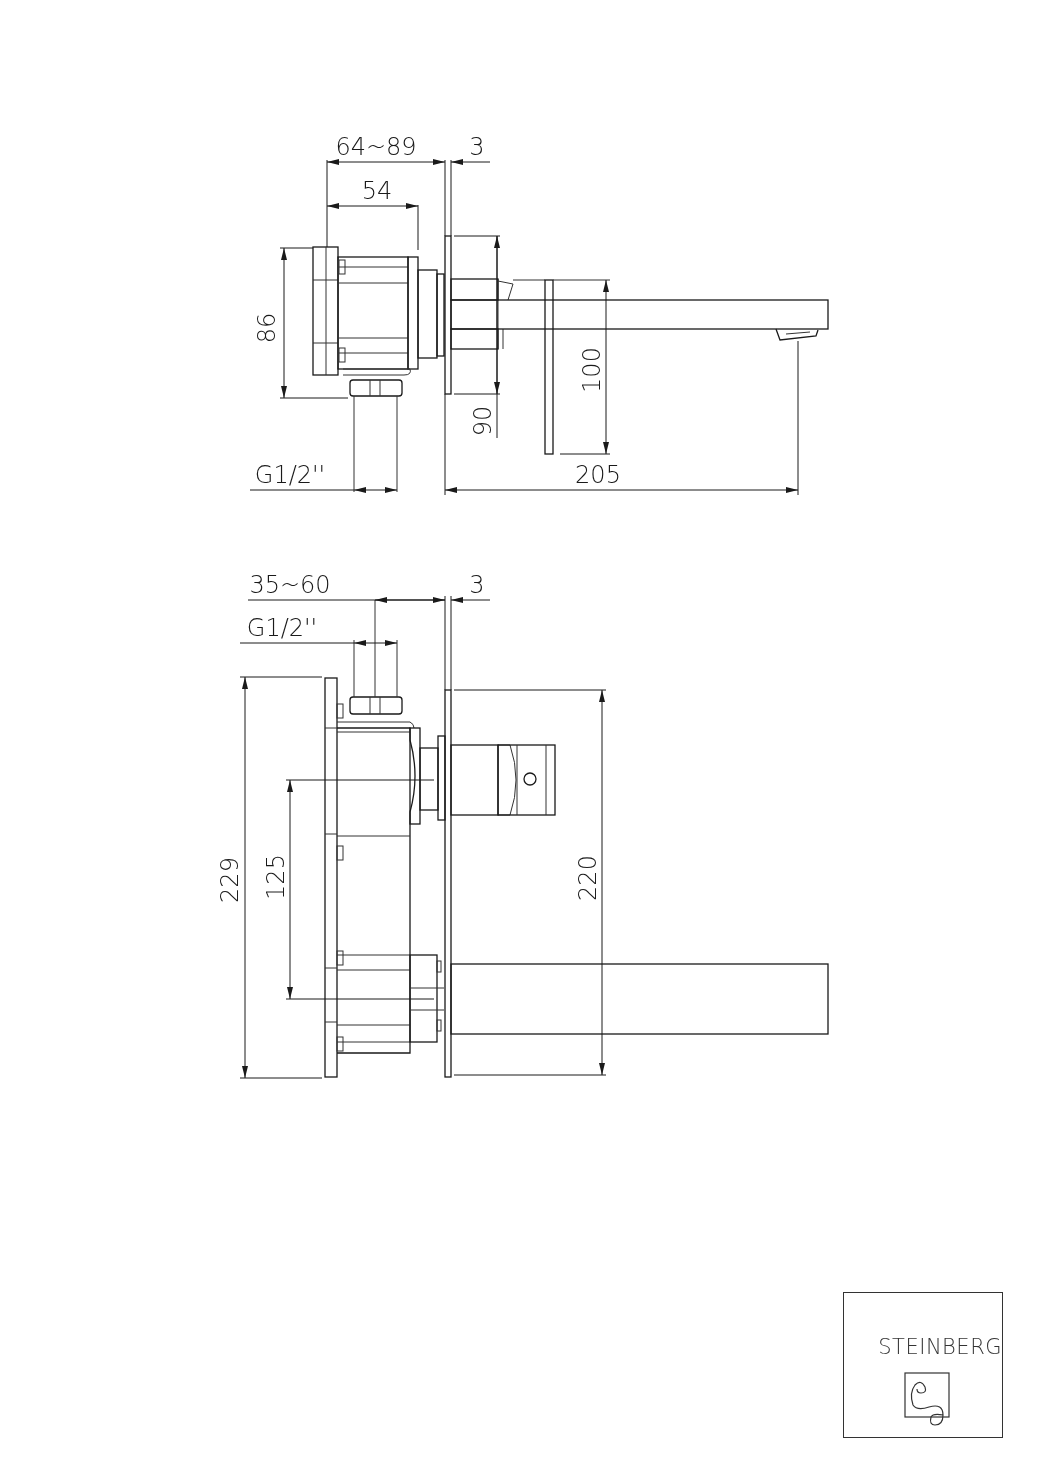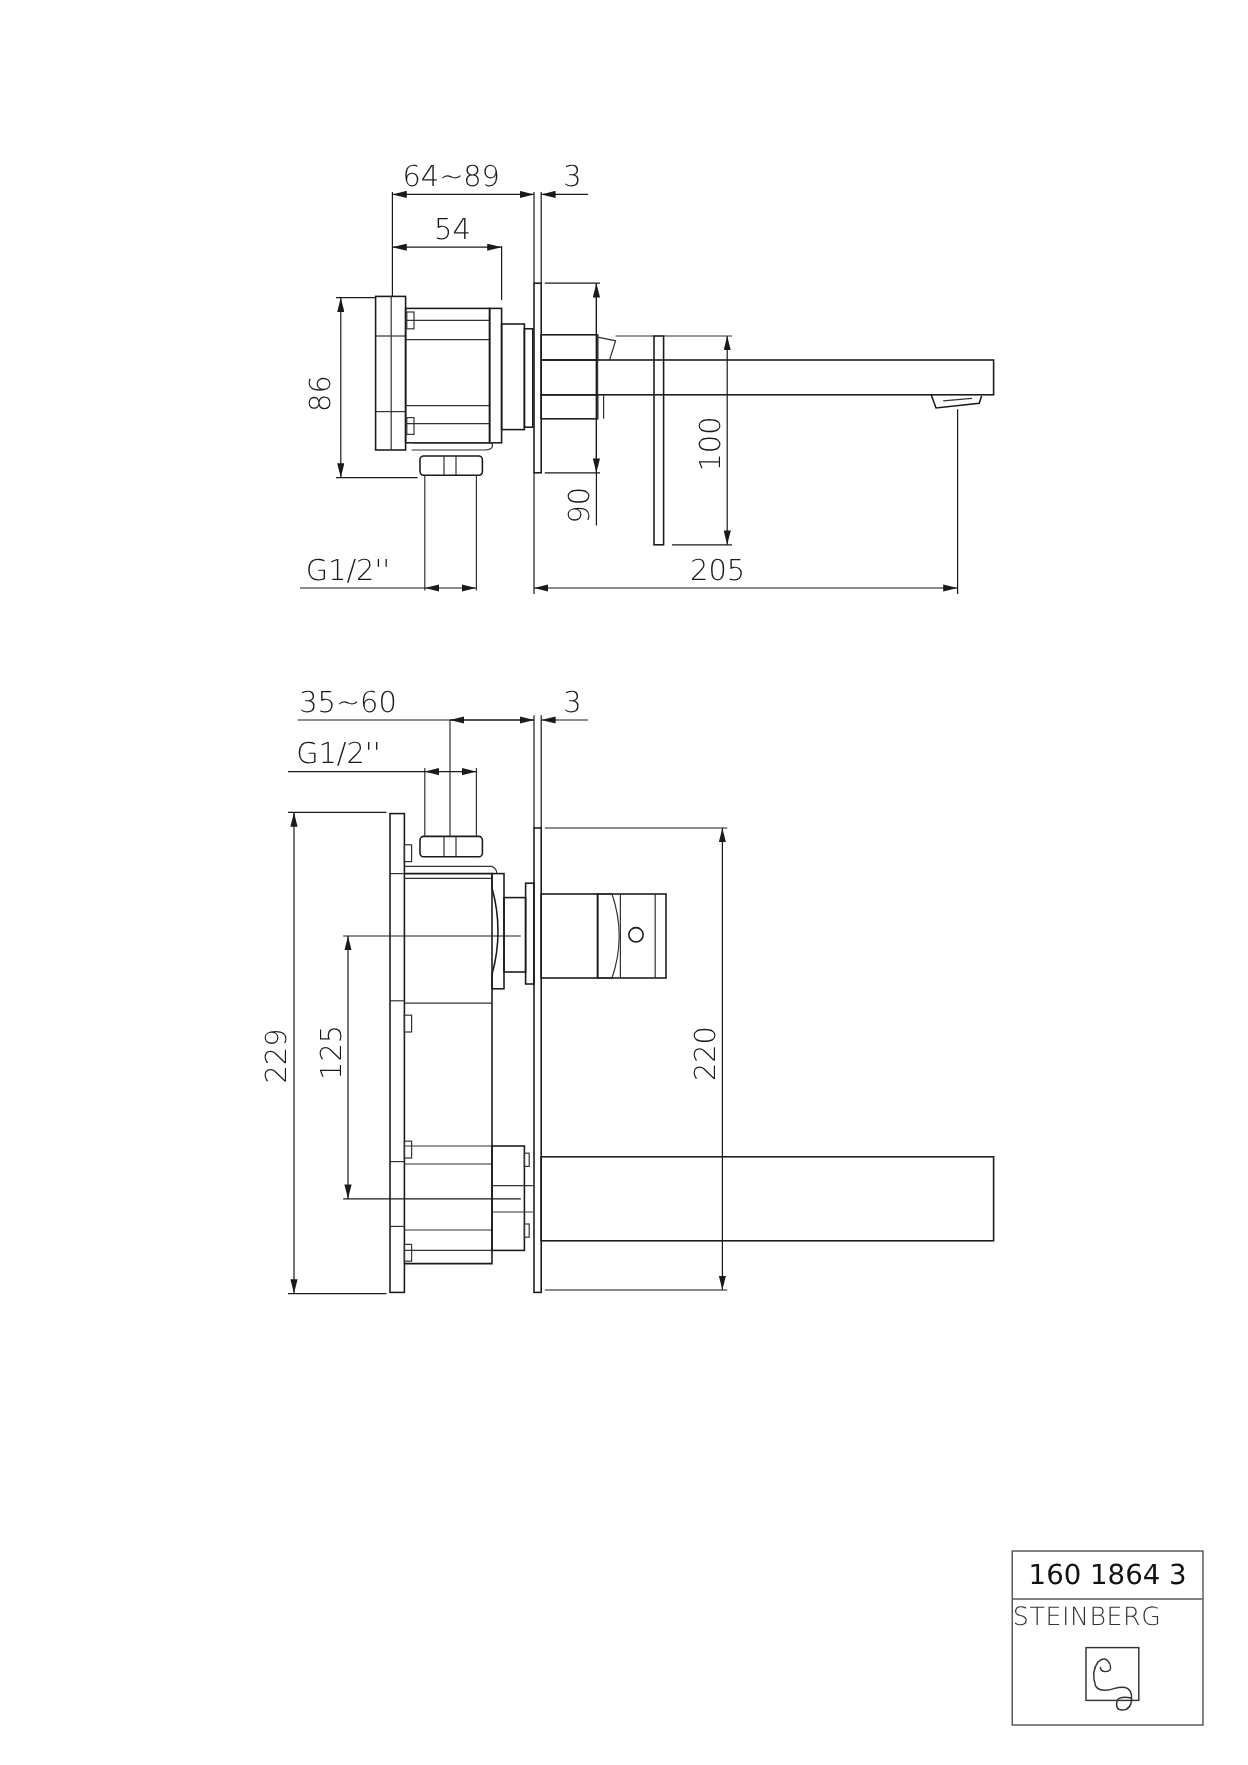--- a/index.html
+++ b/index.html
@@ -5,21 +5,21 @@
   html, body { margin: 0; padding: 0; background: #ffffff; }
   body { width: 1040px; height: 1471px; position: relative; overflow: hidden; font-family: "DejaVu Sans", sans-serif; }
   svg { position: absolute; left: 0; top: 0; }
   .ln { stroke: #1a1a1a; stroke-width: 1.3; fill: none; }
   .thin { stroke: #333; stroke-width: 1; fill: none; }
   .dim { stroke: #1a1a1a; stroke-width: 1; fill: none; }
   .arr { fill: #1a1a1a; stroke: none; }
   .lbl { font-family: "DejaVu Sans", sans-serif; font-size: 24px; fill: #1a1a1a; font-weight: 300; }
   .tb-box { position: absolute; left: 843px; top: 1292px; width: 160px; height: 146px; border: 1.5px solid #333; box-sizing: border-box; }
   .tb-num { position: absolute; left: 0; top: 0; width: 100%; height: 40px; border-bottom: 1.2px solid #333; box-sizing: border-box; text-align: center; font-size: 23px; line-height: 40px; color: #111; }
-  .tb-brand { position: absolute; left: 0; top: 42px; width: 100%; text-align: left; font-size: 21px; color: #333; letter-spacing: 0.5px; font-weight: 300; }
+  .tb-brand { position: absolute; left: 0; top: 42px; width: 100%; text-align: right; font-size: 21px; color: #333; letter-spacing: 0.5px; font-weight: 300; }
   .tb-logo { position: absolute; left: 59px; top: 78px; width: 48px; height: 58px; }
 </style>
 </head>
 <body>
 
 <svg width="1040" height="1471" viewBox="0 0 1040 1471">
   <defs>
     <marker id="ah" viewBox="0 0 12 6" refX="12" refY="3" markerWidth="12" markerHeight="6" orient="auto-start-reverse" markerUnits="userSpaceOnUse">
       <path d="M0,0 L12,3 L0,6 z" class="arr"></path>
     </marker>
@@ -176,20 +176,19 @@
     <text x="290" y="593" text-anchor="middle" class="lbl">35~60</text>
     <text x="477" y="593" text-anchor="middle" class="lbl">3</text>
     <text x="282" y="636" text-anchor="middle" class="lbl">G1/2''</text>
     <text transform="translate(238,880) rotate(-90)" text-anchor="middle" class="lbl">229</text>
     <text transform="translate(284,877) rotate(-90)" text-anchor="middle" class="lbl">125</text>
     <text transform="translate(596,878) rotate(-90)" text-anchor="middle" class="lbl">220</text>
   </g>
 </svg>
 
 <div class="tb-box">
-  <div class="tb-num">160 1864 3</div>
   <div class="tb-brand">STEINBERG</div>
   <svg class="tb-logo" viewBox="0 0 48 58">
     <rect x="2" y="2" width="44" height="44" fill="none" stroke="#333" stroke-width="1.2"></rect>
     <path d="M22 16 Q18 8 12 14 Q6 22 10 34 Q14 40 26 36 Q40 32 40 44 Q40 54 32 54 Q26 54 28 46 Q30 42 40 44" fill="none" stroke="#333" stroke-width="1.2"></path>
     <path d="M22 16 Q24 22 18 22 Q14 22 14 18" fill="none" stroke="#333" stroke-width="1.2"></path>
   </svg>
 </div>
 
 </body></html>

